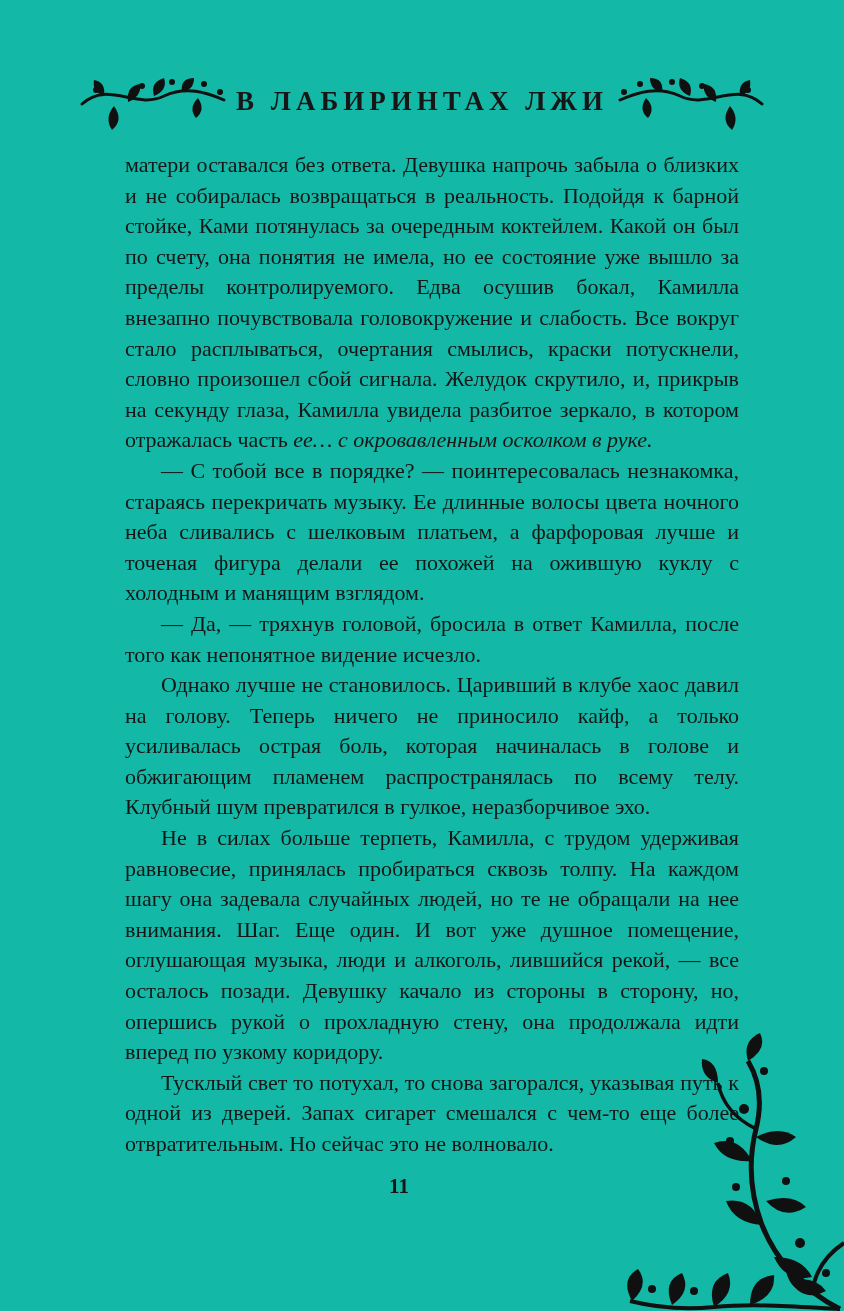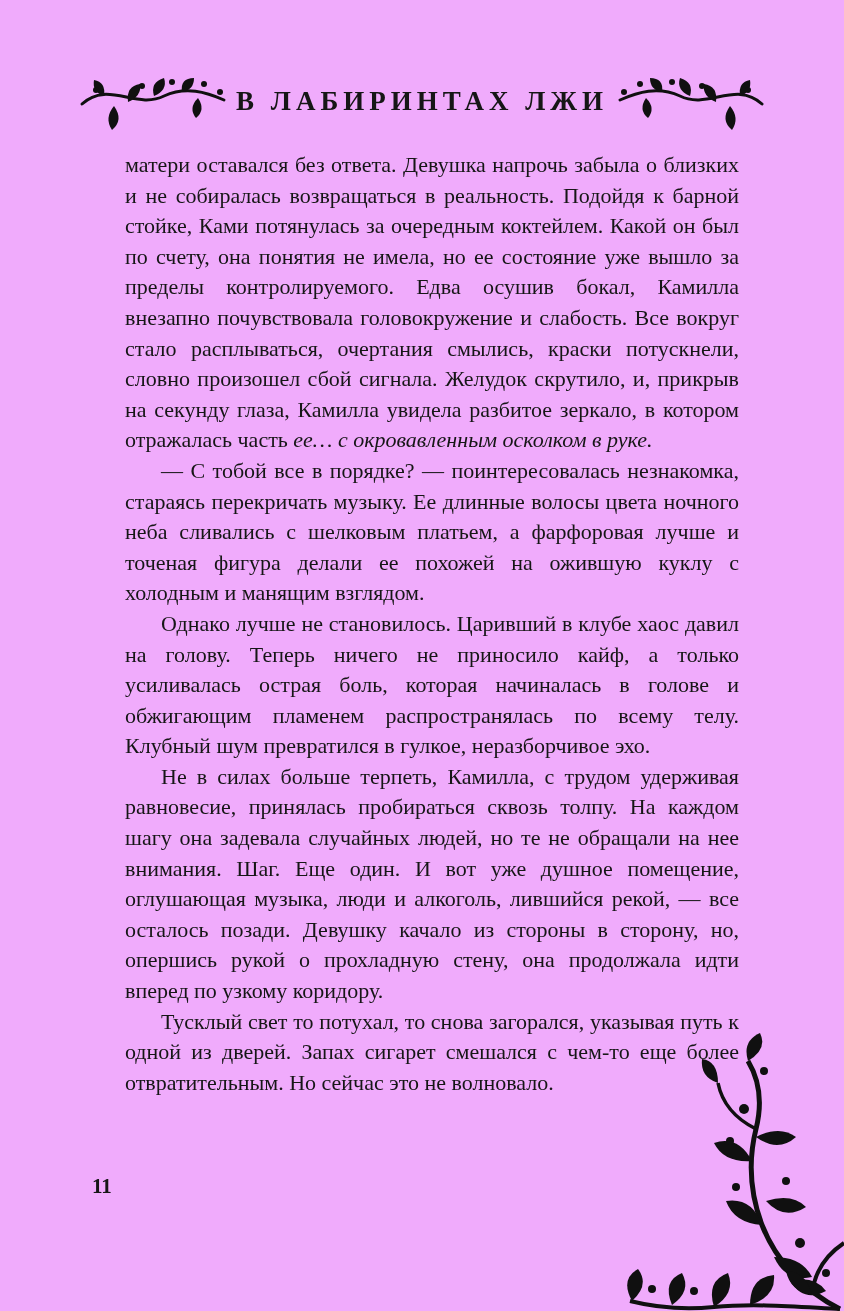--- a/index.html
+++ b/index.html
@@ -1,19 +1,19 @@
 <!DOCTYPE html>
 <html lang="ru"><head>
 <meta charset="utf-8">
 <style>
   html,body{margin:0;padding:0;background:#ffffff;}
   .page{
     position:relative;
     width:844px;height:1311px;
-    background:#f0abfc;
+    background:#14b8a6;
     font-family:"Liberation Serif", serif;
     color:#161616;
     overflow:hidden;
   }
   
   .chapter-header{
     position:absolute;top:66px;left:0;right:0;
     display:flex;justify-content:center;align-items:center;gap:8px;
   }
   .chapter-title{
@@ -30,21 +30,21 @@
     font-size:22px;line-height:30.6px;
     text-align:justify;
     hyphens:auto;margin-left:33px;-webkit-hyphens:auto;
   }
   .text-block p{margin:0;text-indent:36px;}
   .text-block p.no-indent{text-indent:0;}
   .text-block em{font-style:italic;}
   
   .page-number{
     position:absolute;top:1174px;left:92px;width:614px;
-    text-align:left;font-size:21px;font-weight:bold;
+    text-align:center;font-size:21px;font-weight:bold;
   }
   .corner-ornament{
     position:absolute;right:0;bottom:0;line-height:0;
   }
 </style>
 </head>
 <body>
 
 <div class="page">
 
@@ -84,20 +84,21 @@
           <circle cx="126" cy="18" r="3"></circle>
           <circle cx="142" cy="26" r="3"></circle>
         </g>
       </svg>
     </span>
   </header>
 
   <main class="text-block">
     <p class="no-indent"><span>матери оставался без ответа. Девушка напрочь забыла о близких и не собиралась возвращаться в реальность. Подойдя к барной стойке, Ками потянулась за очередным коктейлем. Какой он был по счету, она понятия не имела, но ее состояние уже вышло за пределы контролируемого. Едва осушив бокал, Камилла внезапно почувствовала головокружение и слабость. Все вокруг стало расплываться, очертания смылись, краски потускнели, словно произошел сбой сигнала. Желудок скрутило, и, прикрыв на секунду глаза, Камилла увидела разбитое зеркало, в котором отражалась часть </span><em>ее… с окровавленным осколком в руке.</em></p>
     <p><span>— С тобой все в порядке? — поинтересовалась незнакомка, стараясь перекричать музыку. Ее длинные волосы цвета ночного неба сливались с шелковым платьем, а фарфоровая лучше и точеная фигура делали ее похожей на ожившую куклу с холодным и манящим взглядом.</span></p>
+    <p><span>— Да, — тряхнув головой, бросила в ответ Камилла, после того как непонятное видение исчезло.</span></p>
     <p><span>Однако лучше не становилось. Царивший в клубе хаос давил на голову. Теперь ничего не приносило кайф, а только усиливалась острая боль, которая начиналась в голове и обжигающим пламенем распространялась по всему телу. Клубный шум превратился в гулкое, неразборчивое эхо.</span></p>
     <p><span>Не в силах больше терпеть, Камилла, с трудом удерживая равновесие, принялась пробираться сквозь толпу. На каждом шагу она задевала случайных людей, но те не обращали на нее внимания. Шаг. Еще один. И вот уже душное помещение, оглушающая музыка, люди и алкоголь, лившийся рекой, — все осталось позади. Девушку качало из стороны в сторону, но, опершись рукой о прохладную стену, она продолжала идти вперед по узкому коридору.</span></p>
     <p><span>Тусклый свет то потухал, то снова загорался, указывая путь к одной из дверей. Запах сигарет смешался с чем-то еще более отвратительным. Но сейчас это не волновало.</span></p>
   </main>
 
   <div class="page-number">11</div>
 
   <div class="corner-ornament">
     <svg width="340" height="300" viewBox="0 0 340 300" aria-hidden="true">
       <g fill="#101010" stroke="none">

